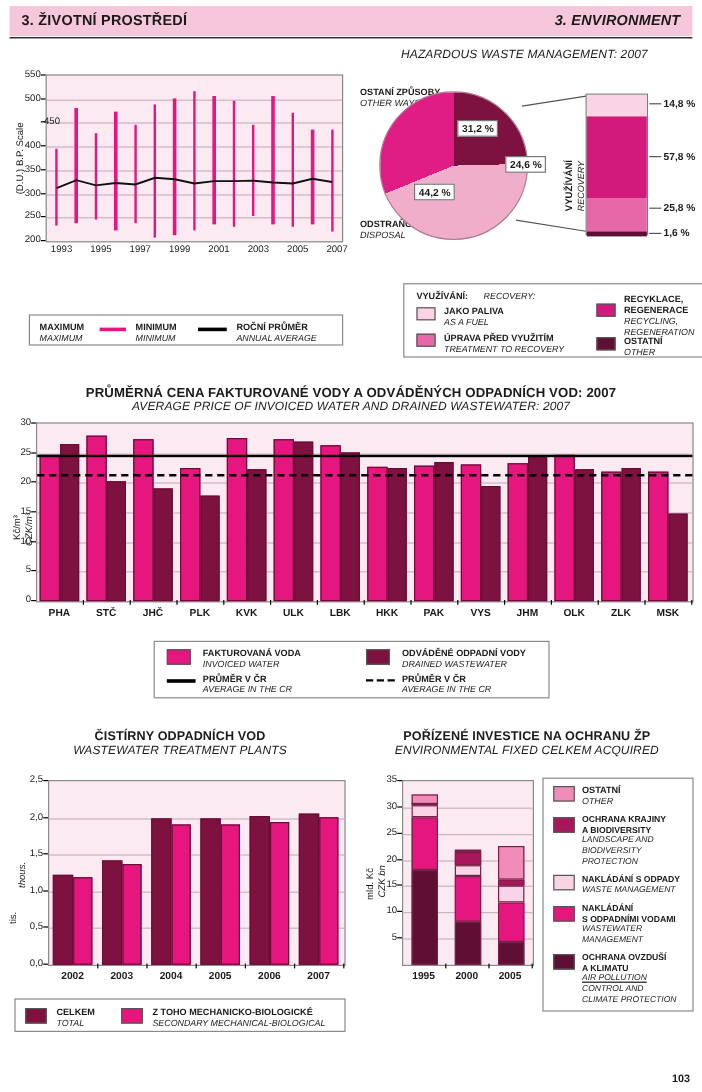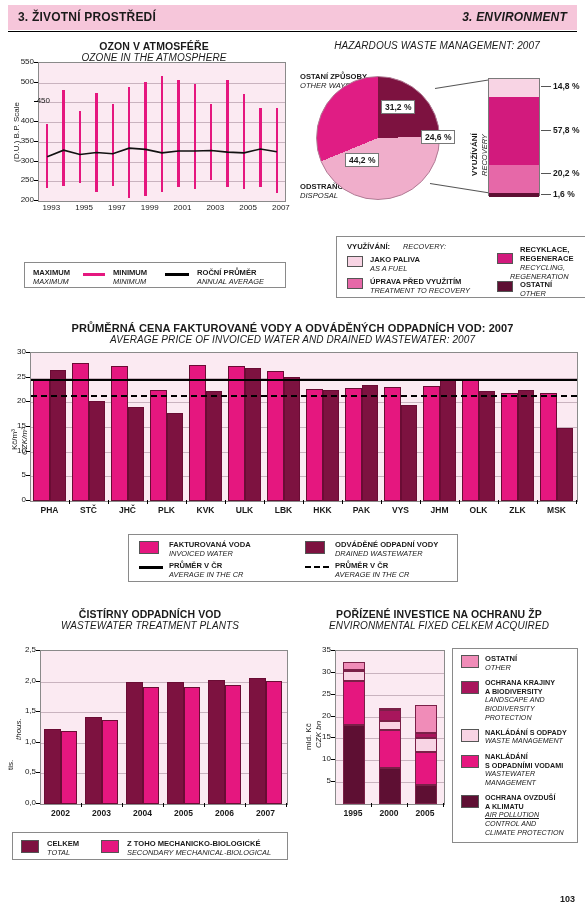--- a/index.html
+++ b/index.html
@@ -81,24 +81,20 @@
 <body>
 
 <div class="page">
 
   <div class="header">
     <div class="cz">3. ŽIVOTNÍ PROSTŘEDÍ</div>
     <div class="en">3. ENVIRONMENT</div>
   </div>
   <div class="hdr-rule"></div>
 
-  <div style="position:absolute;left:14px;top:40px;width:280px;">
-    <div class="t-cz">OZON V ATMOSFÉŘE</div>
-    <div class="t-en">OZONE IN THE ATMOSPHERE</div>
-  </div>
   <div class="axlabel vert" style="left:12px;top:202px;width:140px;text-align:center;">(D.U.) B.P. Scale</div>
   <div class="plot" id="ozone-plot">
       <div class="gl" style="top:118.28571428571429px;"></div>
       <div class="gl" style="top:98.57142857142858px;"></div>
       <div class="gl" style="top:78.85714285714286px;"></div>
       <div class="gl" style="top:59.14285714285715px;"></div>
       <div class="gl" style="top:39.42857142857143px;"></div>
       <div class="gl" style="top:19.714285714285722px;"></div>
       <div class="oz-max" style="left:6.949999999999999px;top:60.72px;height:64.66285714285715px;"></div>
       <div class="oz-max" style="left:23.349999999999998px;top:27.205714285714294px;height:95.41714285714285px;"></div>
@@ -154,41 +150,41 @@
     <div class="sseg" style="top:0;height:17.5px;background:#f8d4e4;"></div>
     <div class="sseg" style="top:17.5px;height:68.2px;background:#d21a7d;"></div>
     <div class="sseg" style="top:85.7px;height:30.4px;background:#e668a8;"></div>
     <div class="sseg" style="top:114.1px;height:3.9px;background:#5e0f33;"></div>
   </div>
   <div class="leader" style="left:541px;top:86px;width:10px;"></div>
   <div class="slab" style="left:553px;top:81px;">14,8 %</div>
   <div class="leader" style="left:541px;top:130px;width:10px;"></div>
   <div class="slab" style="left:553px;top:125px;">57,8 %</div>
   <div class="leader" style="left:541px;top:173px;width:10px;"></div>
-  <div class="slab" style="left:553px;top:168px;">20,2 %</div>
+  <div class="slab" style="left:553px;top:168px;">25,8 %</div>
   <div class="leader" style="left:541px;top:194px;width:10px;"></div>
   <div class="slab" style="left:553px;top:189px;">1,6 %</div>
 
   <div class="legendbox" style="left:300px;top:236px;width:278px;height:62px;margin-left:36px;">
     <div class="lg-cz" style="left:10px;top:5px;">VYUŽÍVÁNÍ:</div>
     <div class="lg-en" style="left:66px;top:5px;">RECOVERY:</div>
 
     <div class="sw" style="left:10px;top:19px;width:16px;height:11px;background:#f8d4e4;"></div>
     <div class="lg-cz" style="left:33px;top:18px;">JAKO PALIVA</div>
     <div class="lg-en" style="left:33px;top:27px;">AS A FUEL</div>
 
     <div class="sw" style="left:10px;top:41px;width:16px;height:11px;background:#e668a8;"></div>
     <div class="lg-cz" style="left:33px;top:40px;">ÚPRAVA PŘED VYUŽITÍM</div>
     <div class="lg-en" style="left:33px;top:49px;">TREATMENT TO RECOVERY</div>
 
     <div class="sw" style="left:160px;top:16px;width:16px;height:11px;background:#d21a7d;"></div>
     <div class="lg-cz" style="left:183px;top:8px;">RECYKLACE,</div>
     <div class="lg-cz" style="left:183px;top:17px;">REGENERACE</div>
     <div class="lg-en" style="left:183px;top:26px;">RECYCLING,</div>
-    <div class="lg-en" style="left:173px;top:35px;">REGENERATION</div>
+    <div class="lg-en" style="left:183px;top:35px;">REGENERATION</div>
 
     <div class="sw" style="left:160px;top:44px;width:16px;height:11px;background:#5e0f33;"></div>
     <div class="lg-cz" style="left:183px;top:43px;">OSTATNÍ</div>
     <div class="lg-en" style="left:183px;top:52px;">OTHER</div>
   </div>
 
   <div class="legendbox" style="left:24px;top:262px;width:262px;height:26px;">
     <div class="lg-cz" style="left:8px;top:5px;">MAXIMUM</div>
     <div class="lg-en" style="left:8px;top:14px;">MAXIMUM</div>
     <div style="position:absolute;left:58px;top:10px;width:22px;height:2.5px;background:#e5177f;"></div>

